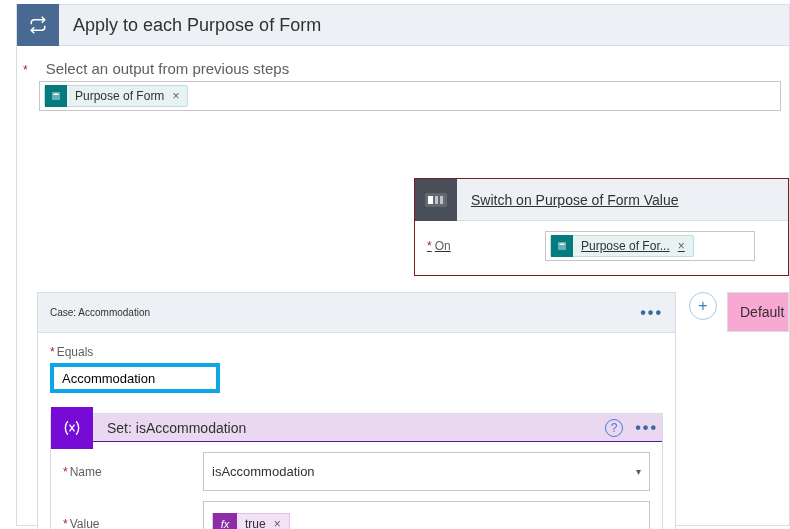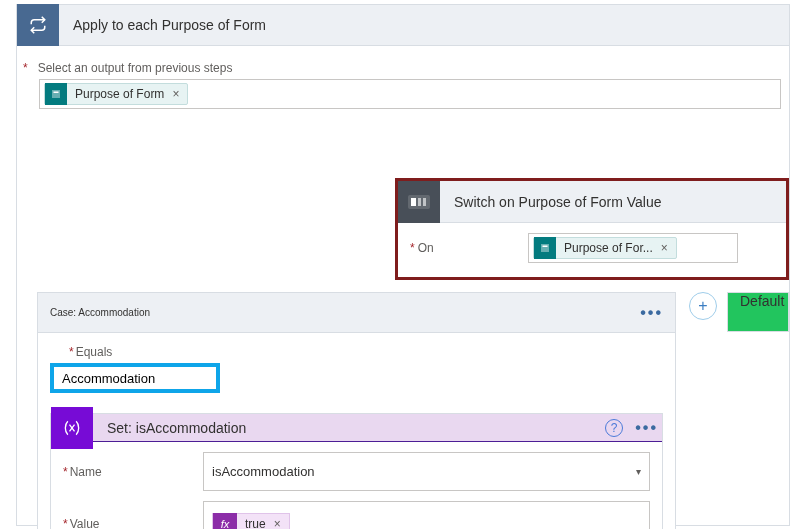--- a/index.html
+++ b/index.html
@@ -25,34 +25,34 @@
     width: 42px;
     height: 42px;
     background: #486991;
     display: flex;
     align-items: center;
     justify-content: center;
     flex-shrink: 0;
   }
   .top-action-title {
     padding-left: 14px;
-    font-size: 14px;
+    font-size: 18px;
     color: #323130;
   }
   .body-area {
     margin: 0 0 0 16px;
     border-left: 1px solid #d8dde3;
     border-right: 1px solid #d8dde3;
     border-bottom: 1px solid #d8dde3;
     padding: 14px 6px 10px 6px;
     position: relative;
     height: 480px;
   }
   .req { color: #a4262c; font-size: 12px; margin-right: 2px; }
-  .field-label { font-size: 12px; color: #605e5c; margin-left: 8px; }
+  .field-label { font-size: 15px; color: #605e5c; margin-left: 16px; }
   .output-row { margin-bottom: 4px; }
   .token-row {
     border: 1px solid #c8c6c4;
     margin-top: 4px;
     padding: 3px 4px;
     min-height: 28px;
     display: flex;
     align-items: center;
     margin-left: 16px;
     margin-right: 2px;
@@ -72,24 +72,25 @@
     background: #037b7f;
     margin-right: 8px;
     display: flex;
     align-items: center;
     justify-content: center;
   }
   .token-text { font-size: 12px; color: #323130; }
   .token-x { margin-left: 8px; color: #605e5c; font-size: 12px; }
   .switch-card {
     position: absolute;
-    left: 378px;
+    left: 397px;
     top: 132px;
     right: 0;
-    border: 3px solid #7f1d1d;
+    border: 1px solid #7f1d1d;
+    text-decoration: underline;
   }
   .switch-head {
     display: flex;
     align-items: center;
     background: #edf0f4;
     border-bottom: 1px solid #d8dde3;
     height: 42px;
   }
   .switch-icon-box {
     width: 42px; height: 42px;
@@ -127,21 +128,21 @@
     background: #edf0f4;
     border-bottom: 1px solid #d8dde3;
     display: flex;
     align-items: center;
     padding: 0 12px;
     justify-content: space-between;
   }
   .case-head-title { font-size: 10px; }
   .dots { color: #3b6aa0; letter-spacing: 2px; font-weight: bold; font-size: 16px; cursor: pointer; }
   .case-body { padding: 12px; }
-  .equals-label { font-size: 12px; color: #605e5c; margin-bottom: 4px; display: block; margin-left: 19px; }
+  .equals-label { font-size: 12px; color: #605e5c; margin-bottom: 4px; display: block; }
   .equals-input {
     border: 4px solid #0ea5e9;
     padding: 6px 8px;
     font-size: 13px;
     width: 170px;
     height: 30px;
   }
   .set-card {
     border: 1px solid #d8dde3;
     margin-top: 20px;
@@ -213,22 +214,23 @@
     background: #fff;
     font-size: 16px;
   }
   .default-card {
     position: absolute;
     left: 710px;
     top: 246px;
     right: 0;
     border: 1px solid #d8dde3;
     height: 40px;
-    background: #22c55e;
-    display: flex;
+    background: #f9a8d4;
+    display: flex;
+    align-items: center;
     padding-left: 12px;
     font-size: 14px;
   }
 </style>
 </head>
 <body>
 
 <div class="top-action">
   <div class="loop-icon-box">
     <svg width="18" height="18" viewBox="0 0 24 24" fill="none" stroke="#fff" stroke-width="2">

